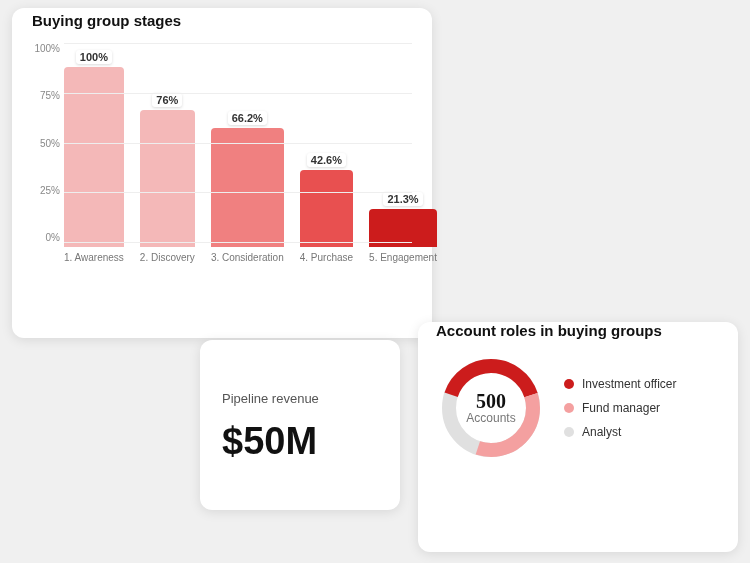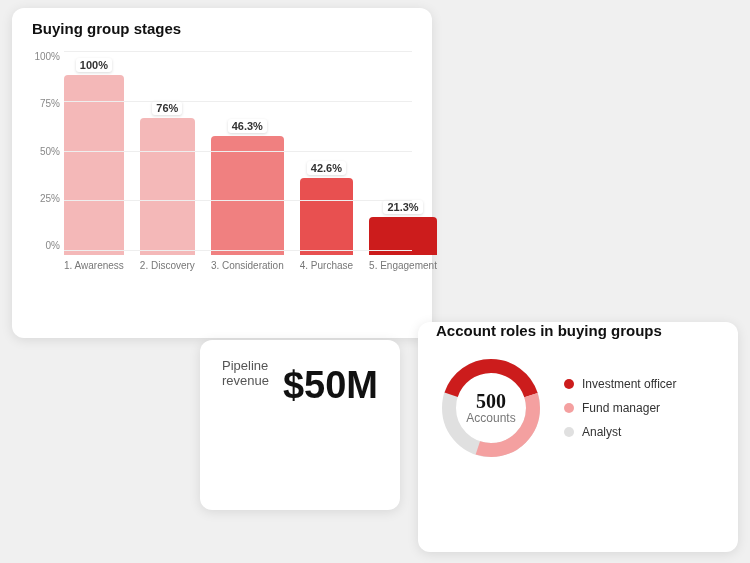--- a/index.html
+++ b/index.html
@@ -18,21 +18,21 @@
       border-radius: 12px;
       box-shadow: 0 2px 12px rgba(0,0,0,0.10);
       position: absolute;
     }
 
     #card-stages {
       left: 12px;
       top: 8px;
       width: 420px;
       height: 330px;
-      padding: 12px 20px 14px 20px;
+      padding: 4px 20px 14px 20px;
     }
 
     .card-title {
       font-size: 15px;
       font-weight: 600;
       color: #111;
       margin-bottom: 14px;
     }
 
     
@@ -102,20 +102,21 @@
     }
 
     
     #card-pipeline {
       left: 200px;
       top: 340px;
       width: 200px;
       height: 170px;
       padding: 18px 22px;
       display: flex;
+      flex-direction: column;
       justify-content: center;
     }
 
     .pipeline-label {
       font-size: 13px;
       color: #555;
       margin-bottom: 8px;
     }
 
     .pipeline-value {
@@ -236,21 +237,21 @@
           <div class="bar-label-top">100%</div>
           <div class="bar" style="height: 180px; background: rgb(244, 184, 184);"></div>
           <div class="bar-x-label">1. Awareness</div>
         </div>
         <div class="bar-group">
           <div class="bar-label-top">76%</div>
           <div class="bar" style="height: 137px; background: rgb(244, 184, 184);"></div>
           <div class="bar-x-label">2. Discovery</div>
         </div>
         <div class="bar-group">
-          <div class="bar-label-top">46.3%</div>
+          <div class="bar-label-top">66.2%</div>
           <div class="bar" style="height: 119px; background: rgb(240, 128, 128);"></div>
           <div class="bar-x-label">3. Consideration</div>
         </div>
         <div class="bar-group">
           <div class="bar-label-top">42.6%</div>
           <div class="bar" style="height: 77px; background: rgb(232, 80, 80);"></div>
           <div class="bar-x-label">4. Purchase</div>
         </div>
         <div class="bar-group">
           <div class="bar-label-top">21.3%</div>

